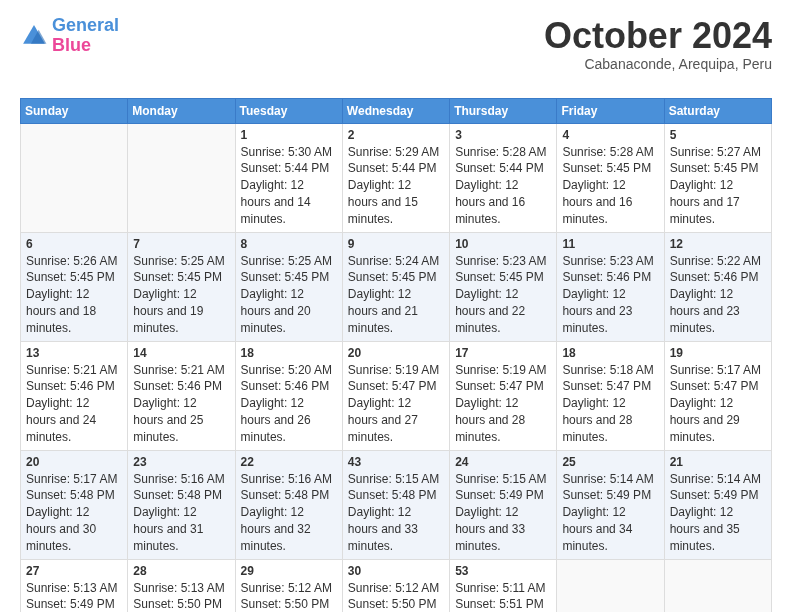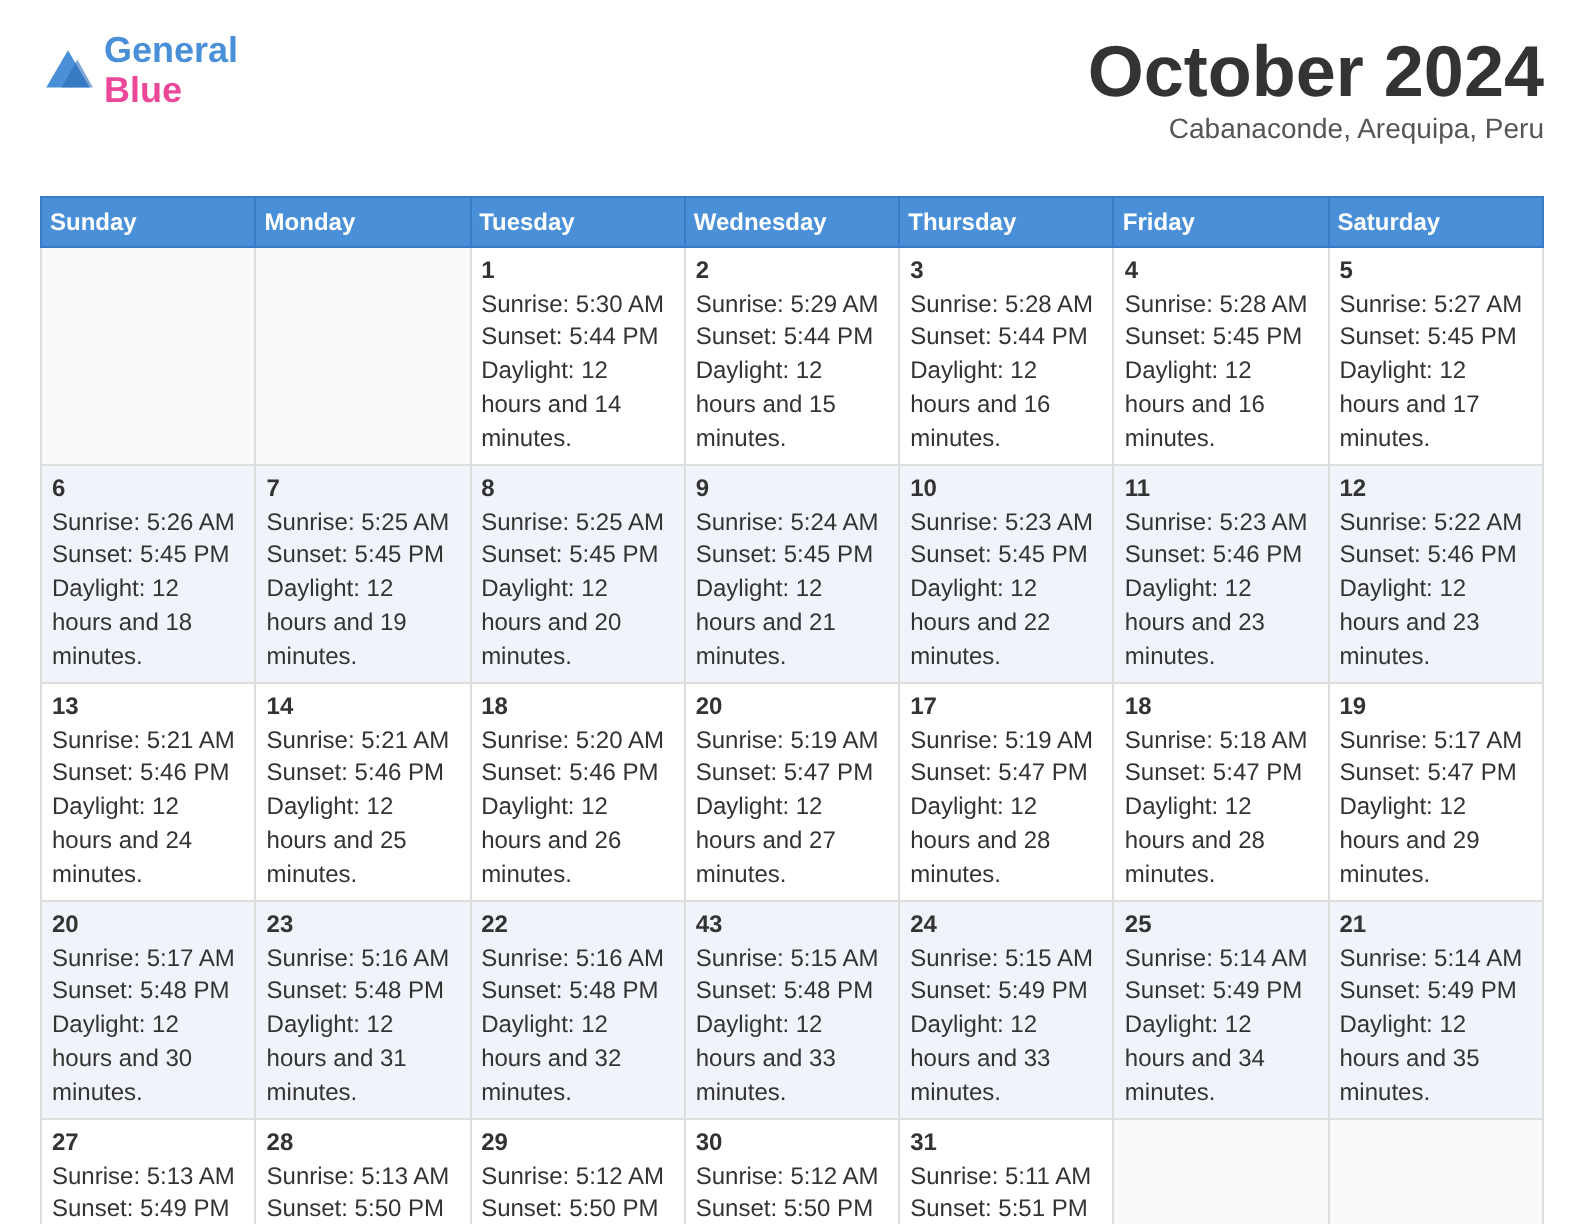--- a/index.html
+++ b/index.html
@@ -258,21 +258,21 @@
           </td>
           <td>
             <span class="day-number">29</span>
             <div class="day-info">Sunrise: 5:12 AM<br>Sunset: 5:50 PM<br>Daylight: 12 hours and 38 minutes.</div>
           </td>
           <td>
             <span class="day-number">30</span>
             <div class="day-info">Sunrise: 5:12 AM<br>Sunset: 5:50 PM<br>Daylight: 12 hours and 38 minutes.</div>
           </td>
           <td>
-            <span class="day-number">31</span>
+            <span class="day-number">53</span>
             <div class="day-info">Sunrise: 5:11 AM<br>Sunset: 5:51 PM<br>Daylight: 12 hours and 39 minutes.</div>
           </td>
           <td class="empty"></td>
           <td class="empty"></td>
         </tr>
       </tbody>
   </table>
 </div>
 
 </body></html>

